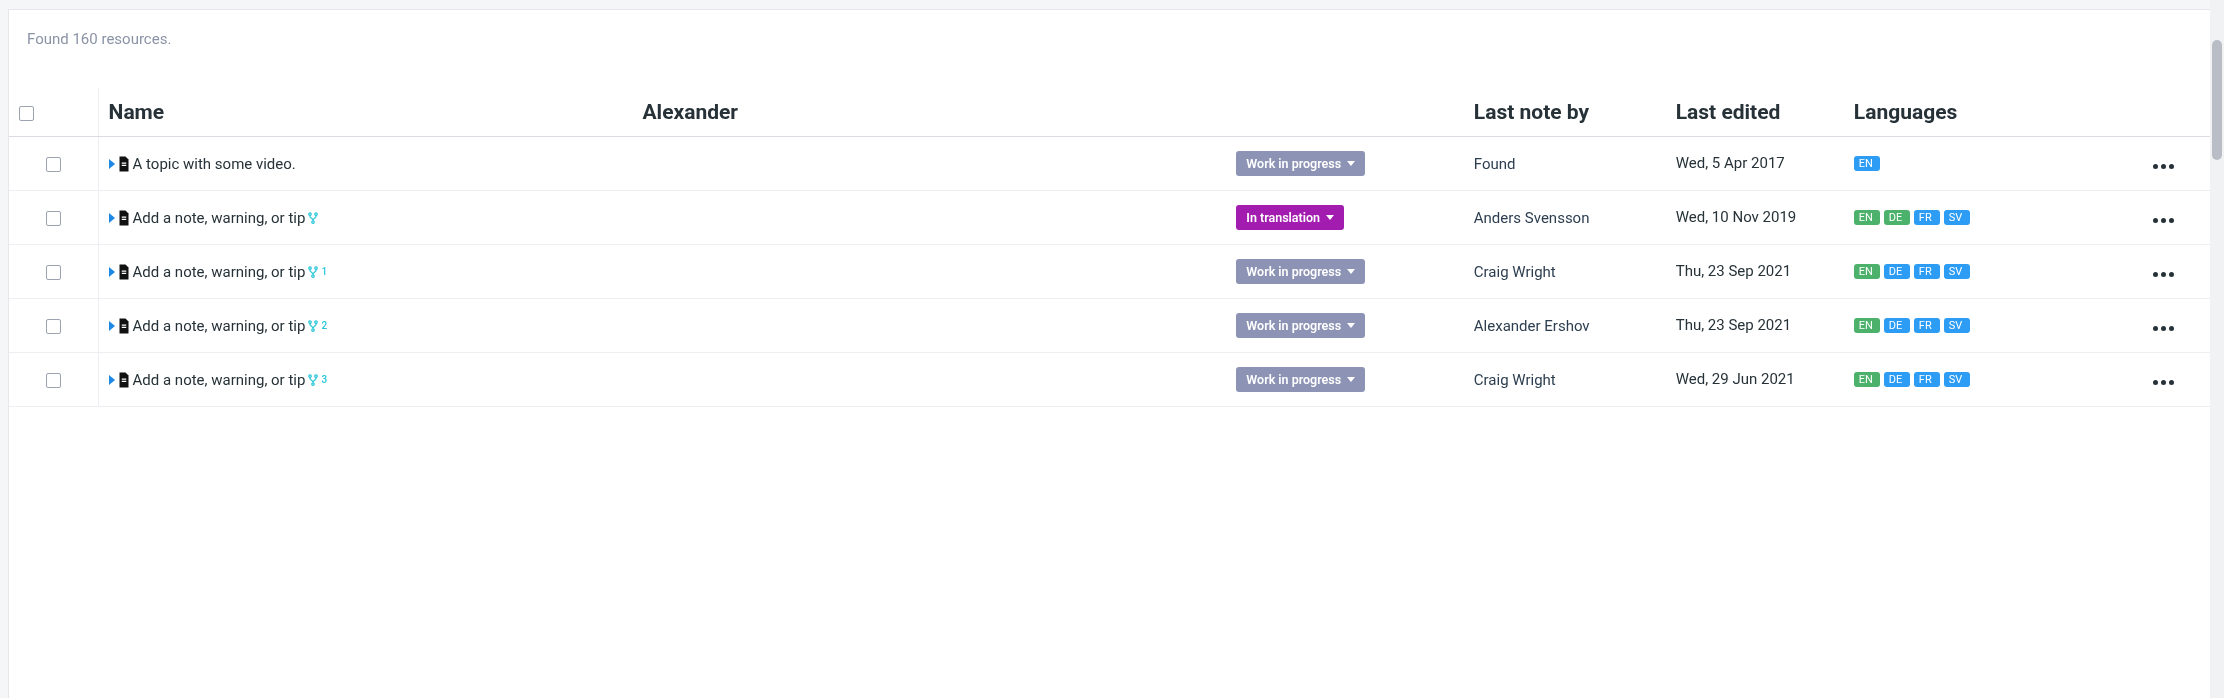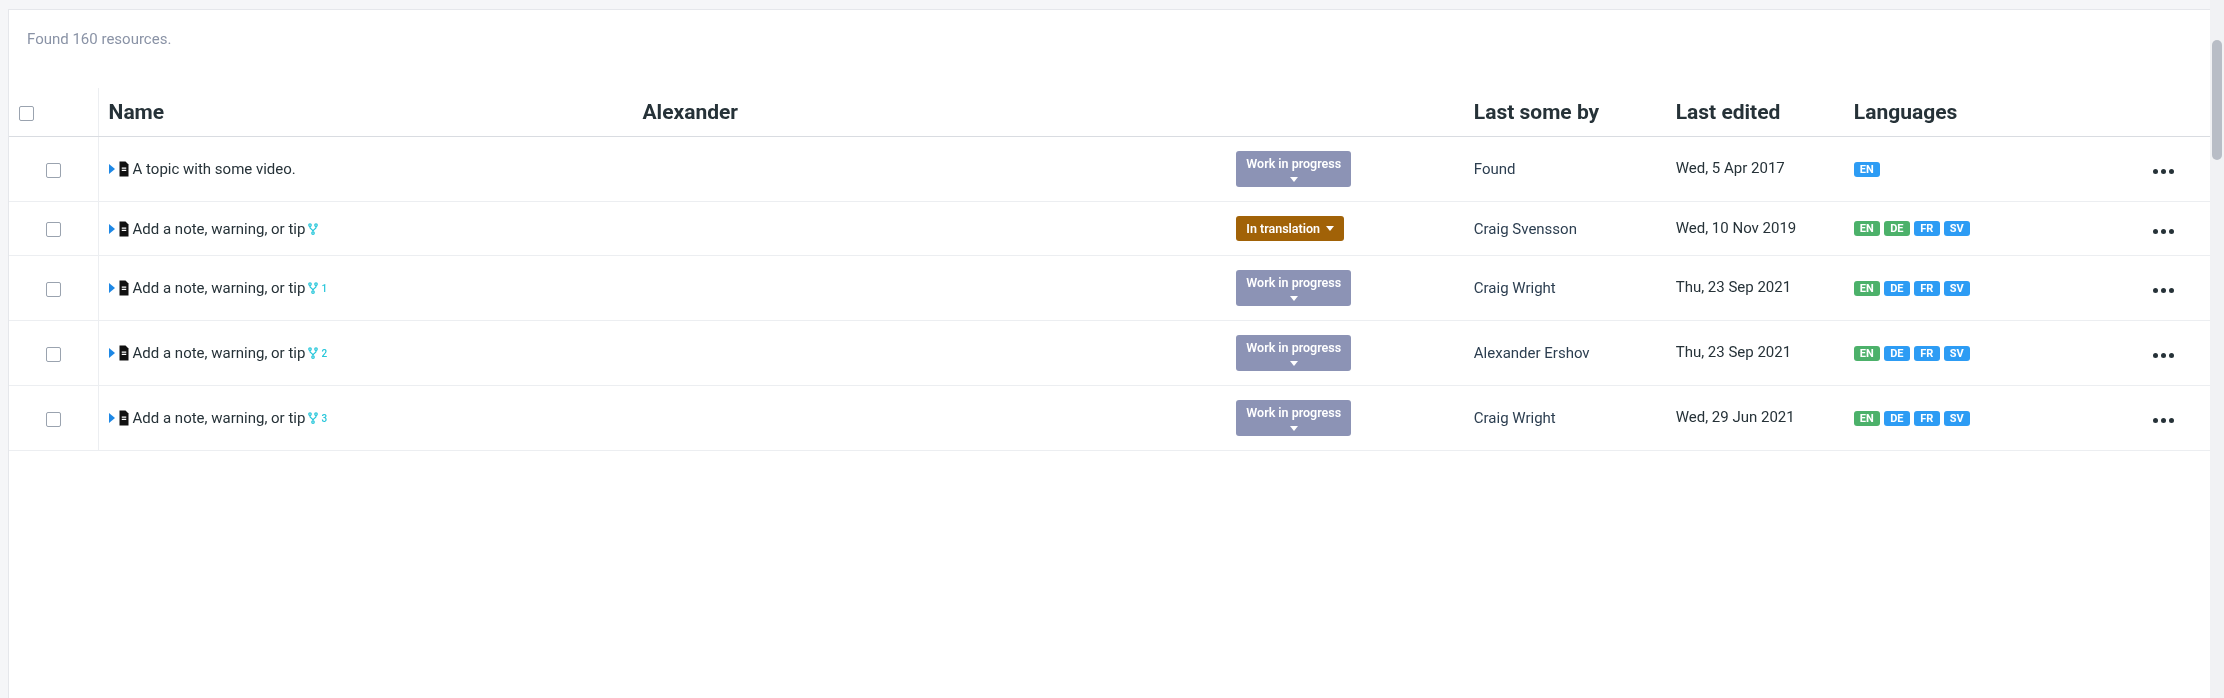--- a/index.html
+++ b/index.html
@@ -77,41 +77,40 @@
     align-items: center;
     gap: 6px;
     padding: 5px 10px;
     border-radius: 3px;
     font-size: 12.5px;
     font-weight: 600;
     color: #fff;
     cursor: pointer;
     white-space: nowrap;
   }
-  .status-wip { background: #8c93b5; flex-direction: column; }
-  .status-intrans { background: #a16207; }
+  .status-wip { background: #8c93b5; }
+  .status-intrans { background: #a21caf; }
   .status-pill .chev {
     width: 0; height: 0;
     border-left: 4px solid transparent;
     border-right: 4px solid transparent;
     border-top: 5px solid #fff;
   }
 
   .date-cell { color:#263238; line-height:1.3; }
 
   .lang-badges { display:flex; gap:4px; flex-wrap:wrap; }
   .lang {
     display:inline-block;
     min-width: 26px;
     padding: 1px 5px;
     border-radius: 3px;
     font-size: 11px;
-    font-weight: 700;
+    font-weight: 400;
     color:#fff;
-    text-align:center;
     cursor:pointer;
   }
   .lang-green { background:#4cb16a; }
   .lang-blue  { background:#2d9cf4; }
 
   .more {
     display:inline-flex; gap:3px; cursor:pointer;
     padding:4px;
   }
   .more span {
@@ -154,21 +153,21 @@
         <col class="col-actions">
     </colgroup>
     <thead>
       <tr>
         <th>
           <span class="checkbox"></span>
         </th>
         <th>Name</th>
         <th>Alexander</th>
         <th></th>
-        <th>Last some by</th>
+        <th>Last note by</th>
         <th>Last edited</th>
         <th>Languages</th>
         <th></th>
       </tr>
     </thead>
     <tbody id="tbody">
         <tr>
           <td class="col-check"><span class="checkbox"></span></td>
           <td>
             <div class="name-cell">
@@ -220,21 +219,21 @@
                   <path d="M6 6v3c0 3 6 3 6 8M18 6v3c0 3-6 3-6 8"></path>
                 </svg>
               </span>
             </div>
           </td>
           <td></td>
           <td><span class="status-pill status-intrans">
               <span>In translation</span>
               <span class="chev"></span>
             </span></td>
-          <td>Craig Svensson</td>
+          <td>Anders Svensson</td>
           <td class="date-cell">Wed, 10 Nov 2019</td>
           <td>
             <div class="lang-badges">
               <span class="lang lang-green">EN</span>
               <span class="lang lang-green">DE</span>
               <span class="lang lang-blue">FR</span>
               <span class="lang lang-blue">SV</span>
             </div>
           </td>
           <td style="text-align: center;"><span class="more">

